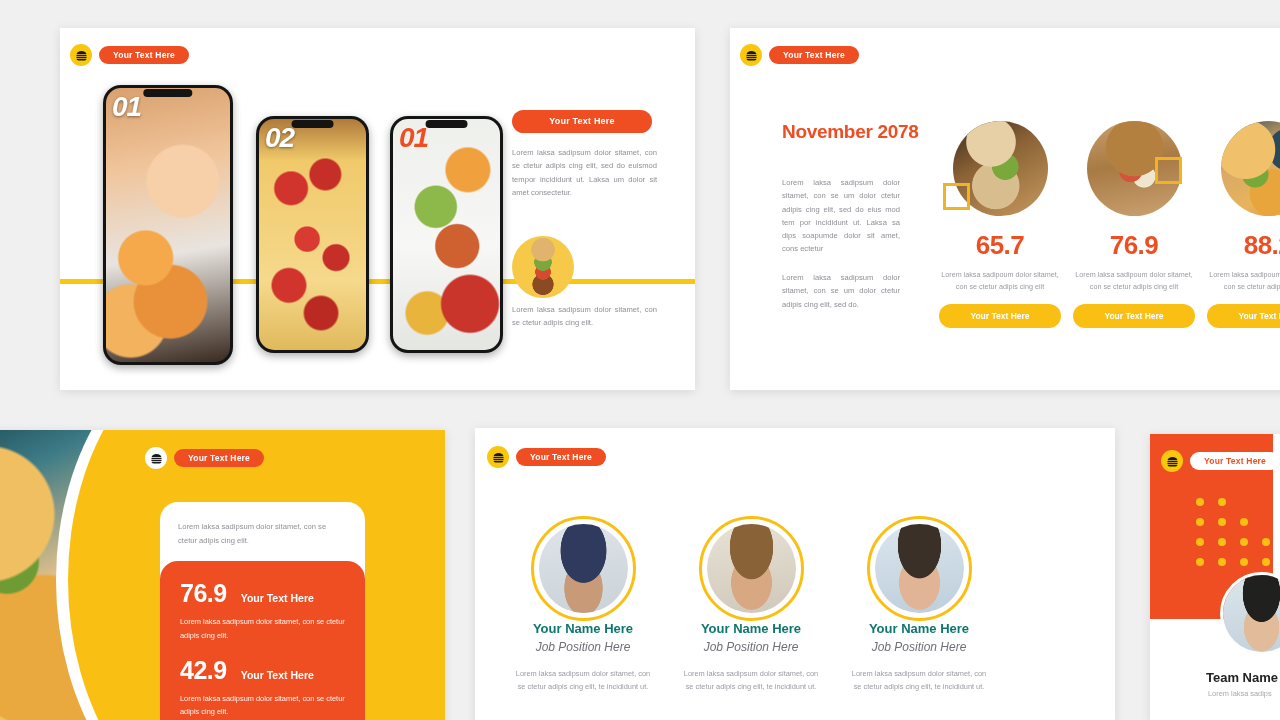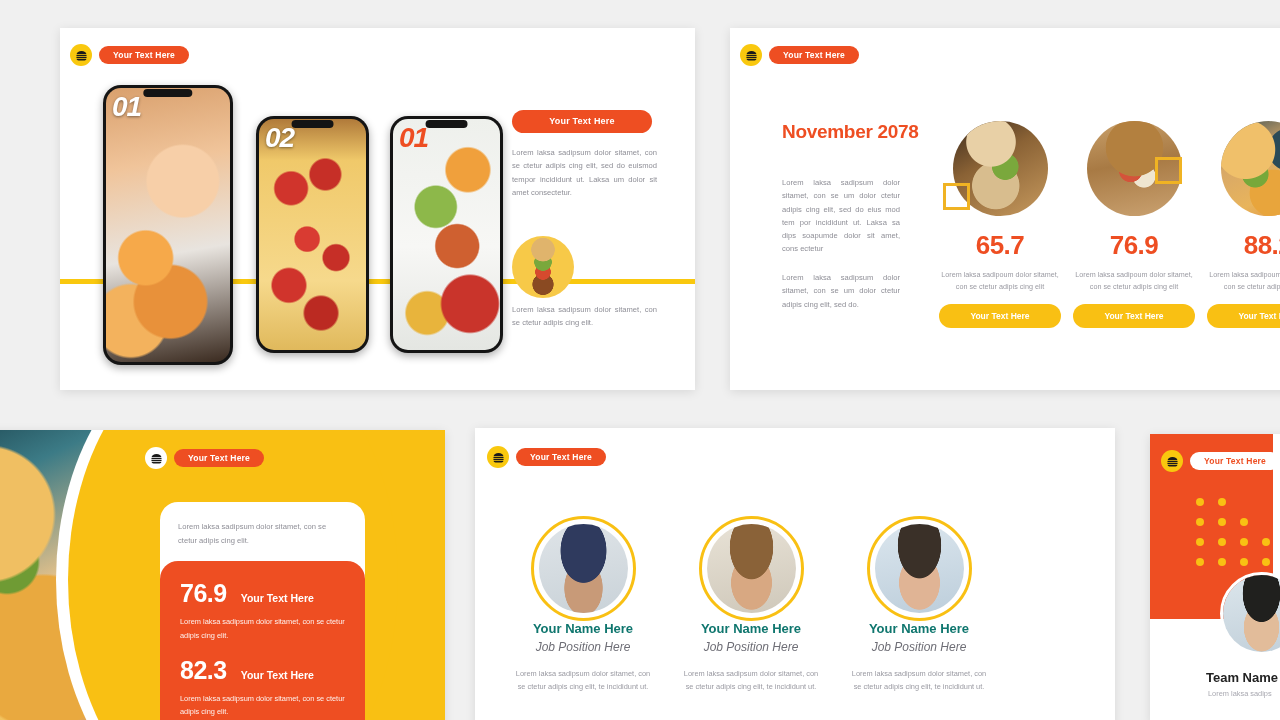--- a/index.html
+++ b/index.html
@@ -318,21 +318,21 @@
       <div class="s3-orange">
         <div class="s3-stat">
           <div class="row">
             <span class="n">76.9</span>
             <span class="lbl">Your Text Here</span>
           </div>
           <div class="d">Lorem laksa sadipsum dolor sitamet, con se ctetur adipis cing elit.</div>
         </div>
         <div class="s3-stat">
           <div class="row">
-            <span class="n">82.3</span>
+            <span class="n">42.9</span>
             <span class="lbl">Your Text Here</span>
           </div>
           <div class="d">Lorem laksa sadipsum dolor sitamet, con se ctetur adipis cing elit.</div>
         </div>
       </div>
     </div>
   </div>
 
   <div class="slide" id="slide4">
     <div class="badge-row" id="s4-badge">

